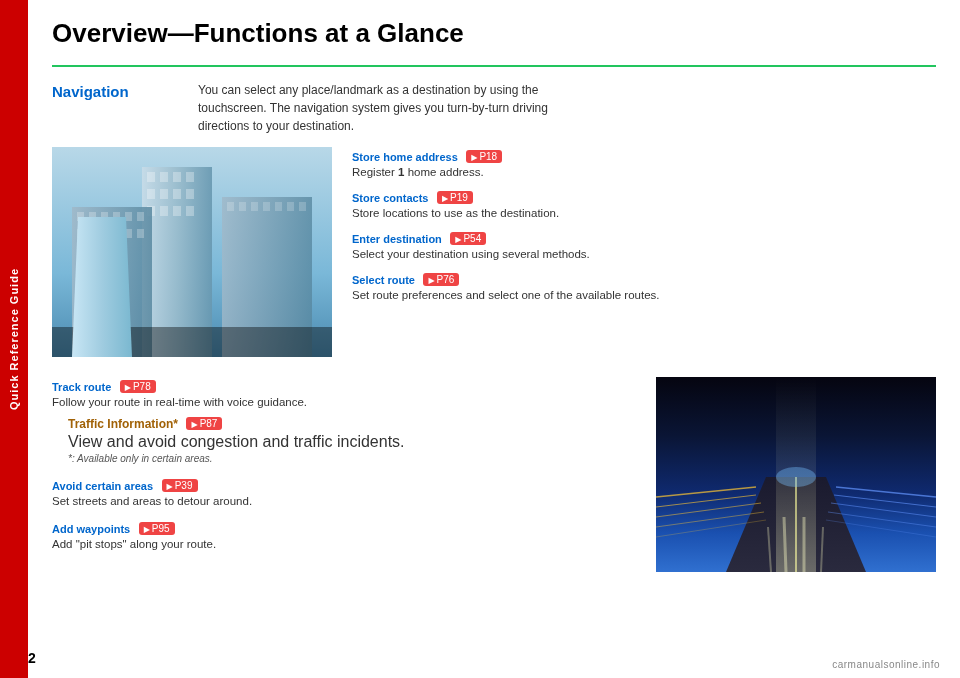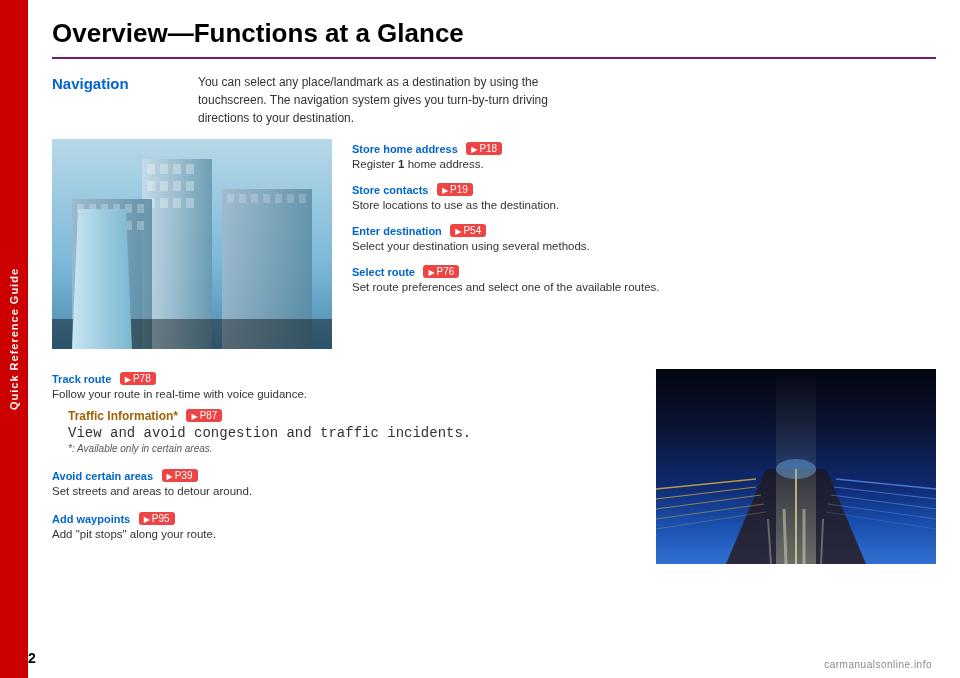--- a/index.html
+++ b/index.html
@@ -41,22 +41,22 @@
       width: 932px;
       height: 678px;
       padding: 18px 24px 10px 24px;
     }
 
     
     .page-title {
       font-size: 26px;
       font-weight: bold;
       color: #000;
-      border-bottom: 2px solid #701a75;
-      padding-bottom: 8px;
+      border-bottom: 2px solid #22c55e;
+      padding-bottom: 16px;
       margin-bottom: 14px;
     }
 
     
     .nav-label {
       color: #0066cc;
       font-size: 15px;
       font-weight: bold;
       min-width: 130px;
       padding-top: 2px;
@@ -178,25 +178,24 @@
     }
 
     .sub-feature-title {
       font-size: 12px;
       font-weight: bold;
       color: #a16207;
       display: inline;
     }
 
     .sub-feature-desc {
-      font-size: 14px;
+      font-size: 16px;
       color: #333;
       display: block;
       margin-top: 1px;
-      font-family: Liberation Mono, monospace;
     }
 
     .sub-note {
       font-size: 10px;
       color: #555;
       display: block;
       margin-top: 2px;
       font-style: italic;
     }
 
@@ -227,21 +226,21 @@
       left: 28px;
       font-size: 14px;
       font-weight: bold;
       color: #000;
     }
 
     
     .watermark {
       position: absolute;
       bottom: 8px;
-      right: 28px;
+      right: 20px;
       font-size: 10px;
       color: #888;
       letter-spacing: 0.5px;
     }
   </style>
 </head>
 <body>
 
 <div class="left-tab">
   <span class="left-tab-text">Quick Reference Guide</span>

